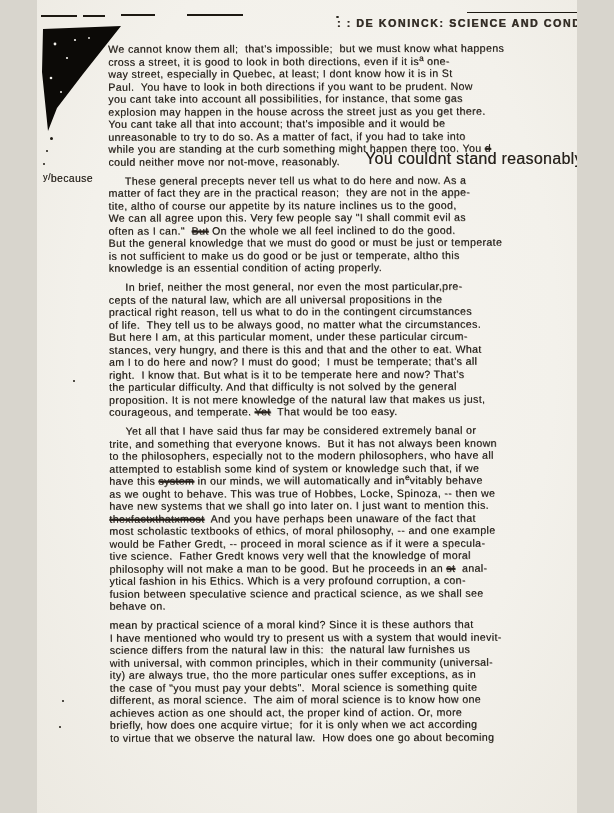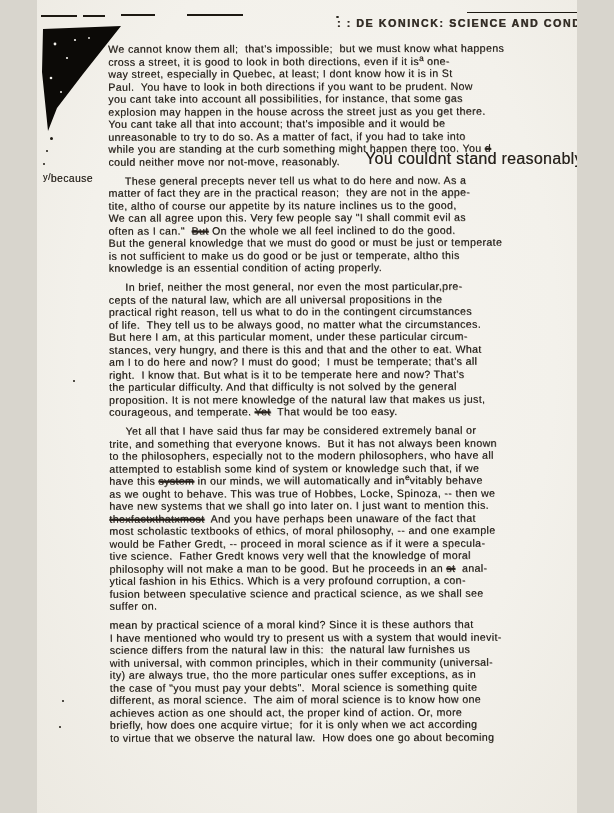--- a/index.html
+++ b/index.html
@@ -131,21 +131,21 @@
         <div class="line"><span>have this </span><span class="x">system</span><span> in our minds, we will automatically and in</span><span class="sup">e</span><span>vitably behave</span></div>
         <div class="line"><span>as we ought to behave. This was true of Hobbes, Locke, Spinoza, -- then we</span></div>
         <div class="line"><span>have new systems that we shall go into later on. I just want to mention this.</span></div>
         <div class="line"><span class="x">thexfactxthatxmost</span><span>  And you have perhaps been unaware of the fact that</span></div>
         <div class="line"><span>most scholastic textbooks of ethics, of moral philosophy, -- and one example</span></div>
         <div class="line"><span>would be Father Gredt, -- proceed in moral science as if it were a specula-</span></div>
         <div class="line"><span>tive science.  Father Gredt knows very well that the knowledge of moral</span></div>
         <div class="line"><span>philosophy will not make a man to be good. But he proceeds in an </span><span class="x">st</span><span>  anal-</span></div>
         <div class="line"><span>ytical fashion in his Ethics. Which is a very profound corruption, a con-</span></div>
         <div class="line"><span>fusion between speculative science and practical science, as we shall see</span></div>
-        <div class="line"><span>suffer on.</span></div>
+        <div class="line"><span>behave on.</span></div>
       </div>
       <div class="para">
         <div class="line"><span>mean by practical science of a moral kind? Since it is these authors that</span></div>
         <div class="line"><span>I have mentioned who would try to present us with a system that would inevit-</span></div>
         <div class="line"><span>science differs from the natural law in this:  the natural law furnishes us</span></div>
         <div class="line"><span>with universal, with common principles, which in their community (universal-</span></div>
         <div class="line"><span>ity) are always true, tho the more particular ones suffer exceptions, as in</span></div>
         <div class="line"><span>the case of "you must pay your debts".  Moral science is something quite</span></div>
         <div class="line"><span>different, as moral science.  The aim of moral science is to know how one</span></div>
         <div class="line"><span>achieves action as one should act, the proper kind of action. Or, more</span></div>

